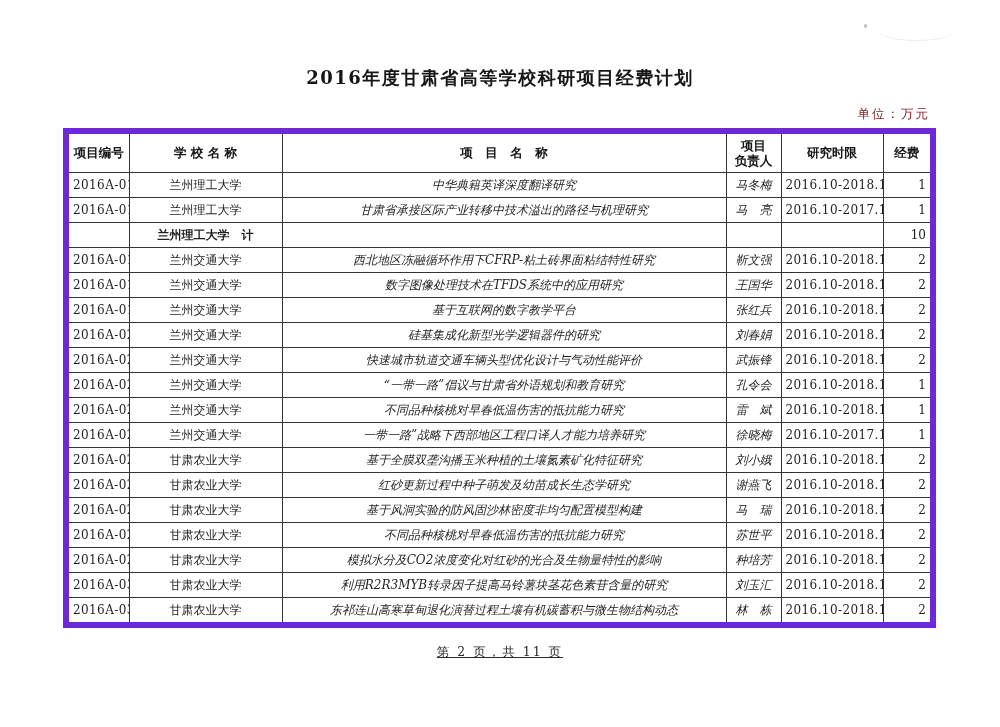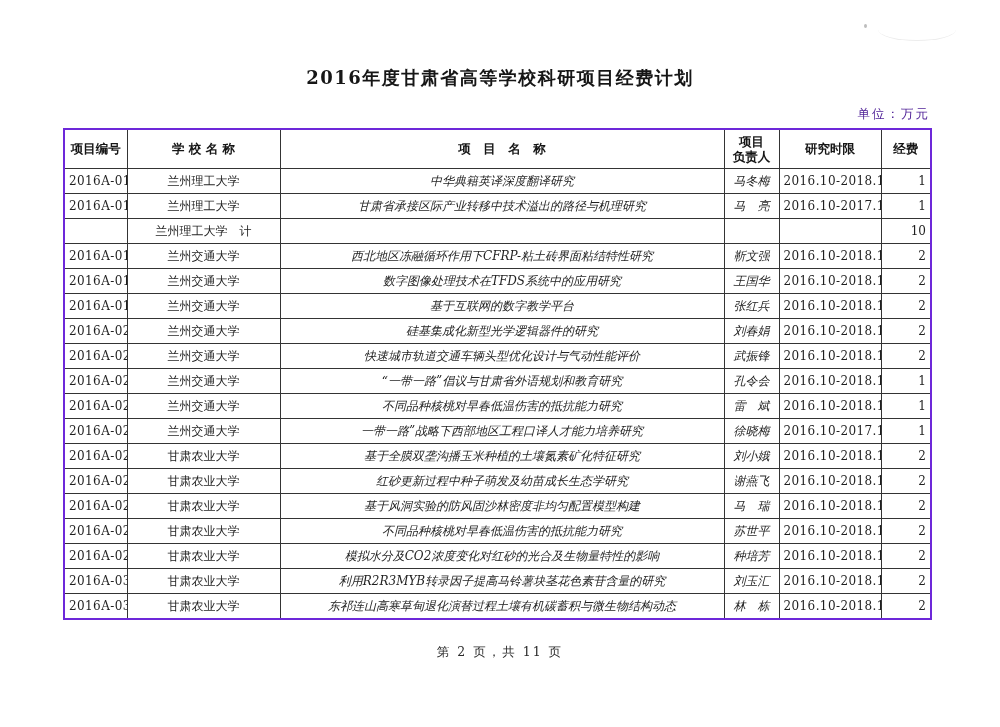--- a/index.html
+++ b/index.html
@@ -15,28 +15,28 @@
     position:absolute;top:66px;left:0;width:1000px;
     text-align:center;
     font-size:18px;font-weight:bold;
     letter-spacing:1.5px;
     color:#161616;
   }
   .unit-note{
     position:absolute;top:106px;left:63px;width:867px;
     text-align:right;
     font-size:12.5px;letter-spacing:2px;
-    color:#4c1d95;
+    color:#7f1d1d;
   }
   table.funding{
     position:absolute;left:63px;top:128px;
     width:867px;
     border-collapse:collapse;
     table-layout:fixed;
-    border:2px solid #6d28d9;
+    border:6px solid #6d28d9;
   }
   table.funding th, table.funding td{
     border:1px solid #343434;
     overflow:hidden;
     white-space:nowrap;
   }
   table.funding th{
     height:38px;
     font-size:12.5px;
     font-weight:bold;
@@ -50,26 +50,27 @@
     font-size:12px;
     color:#1f1f1f;
     padding:0 4px;
   }
   td.c-no{text-align:center;letter-spacing:0.4px;}
   td.c-school{text-align:center;padding-left:7px;}
   td.c-name{text-align:center;padding-left:8px;font-style:italic;}
   td.c-leader{text-align:center;font-style:italic;}
   td.c-period{text-align:center;letter-spacing:0.4px;}
   td.c-fund{text-align:right;padding-right:9px;}
-  tr.subtotal td.c-school{font-weight:normal;}
+  tr.subtotal td.c-school{font-weight:bold;}
   .page-footer{
     position:absolute;top:644px;left:0;width:1000px;
     text-align:center;
     font-size:12.5px;letter-spacing:2px;
     color:#2a2a2a;
+    text-decoration:underline;
   }
   .artifact-dot{
     position:absolute;left:864px;top:24px;width:3px;height:4px;
     background:#bdbdbd;border-radius:50%;
   }
   .artifact-arc{
     position:absolute;left:878px;top:18px;width:78px;height:22px;
     border-bottom:1px solid #ededed;border-radius:50%;
   }
 </style>

